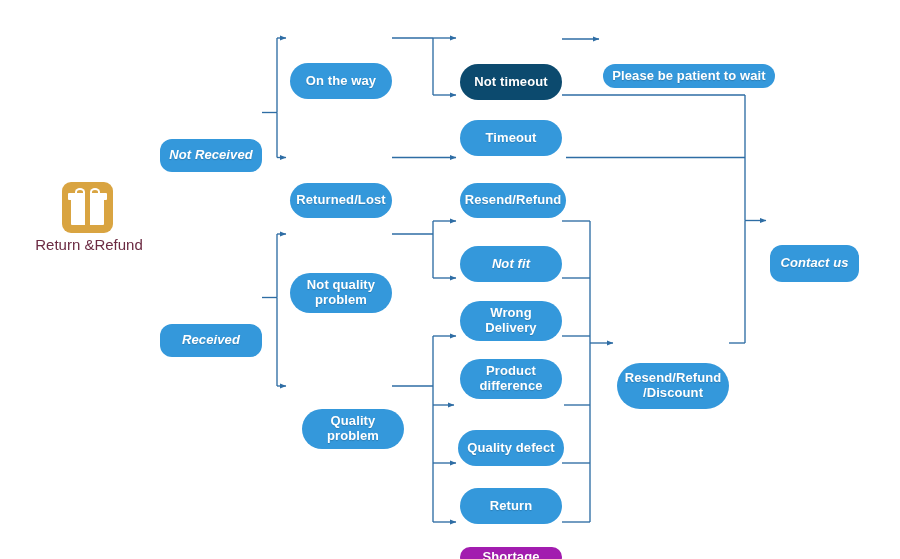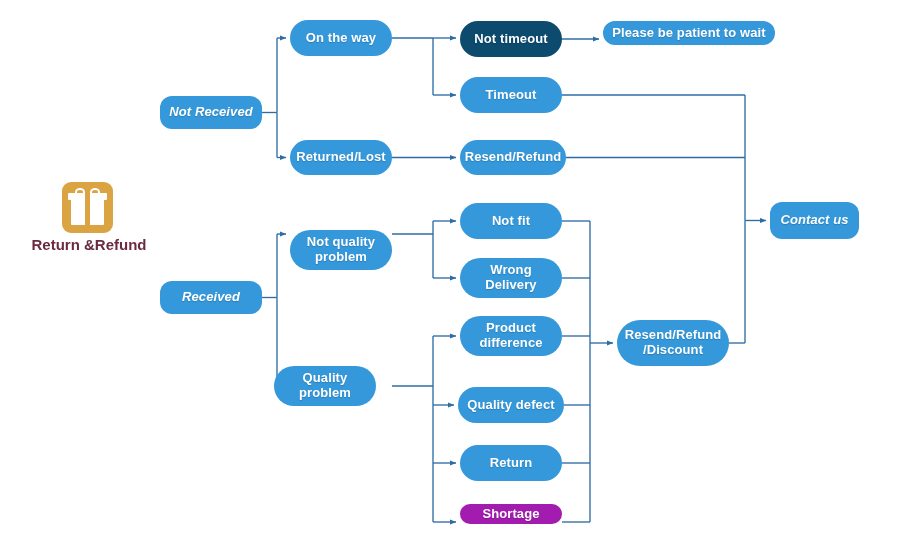--- a/index.html
+++ b/index.html
@@ -34,20 +34,21 @@
     align-items: center;
     justify-content: center;
     text-align: center;
     font-weight: bold;
     font-size: 13px;
     line-height: 1.12;
     box-sizing: border-box;
     letter-spacing: 0.1px;
     text-shadow: 0 1px 1px rgba(0,0,0,0.18);
     padding: 0 4px;
+    margin-top: 43px;
   }
   .node.pill {
     border-radius: 999px;
   }
   .node.rect {
     border-radius: 12px;
     font-style: italic;
   }
   .node .nlabel {
     white-space: pre-line;
@@ -120,21 +121,21 @@
     box-sizing: border-box;
   }
   #root-label {
     position: absolute;
     left: -3px;
     top: 54px;
     width: 118px;
     text-align: center;
     color: #6b2a42;
     font-size: 15px;
-    font-weight: bold;
+    font-weight: normal;
     font-family: "Liberation Sans", sans-serif;
   }
 </style>
 </head>
 <body>
 
 <div id="canvas">
 
   <svg id="edges" viewBox="0 0 900 559" xmlns="http://www.w3.org/2000/svg">
     <defs>
@@ -224,34 +225,34 @@
       <div class="node pill" style="left: 290px; top: 20px; width: 102px; height: 36px; background: rgb(52, 152, 219); color: rgb(255, 255, 255);">
         <span class="nlabel">On the way</span>
       </div>
       <div class="node pill" style="left: 290px; top: 140px; width: 102px; height: 35px; background: rgb(52, 152, 219); color: rgb(255, 255, 255);">
         <span class="nlabel">Returned/Lost</span>
       </div>
       <div class="node pill" style="left: 290px; top: 230px; width: 102px; height: 40px; background: rgb(52, 152, 219); color: rgb(255, 255, 255);">
         <span class="nlabel">Not quality
 problem</span>
       </div>
-      <div class="node pill" style="left: 274px; top: 366px; width: 102px; height: 40px; background: rgb(52, 152, 219); color: rgb(255, 255, 255);">
+      <div class="node pill" style="left: 302px; top: 366px; width: 102px; height: 40px; background: rgb(52, 152, 219); color: rgb(255, 255, 255);">
         <span class="nlabel">Quality
 problem</span>
       </div>
       <div class="node pill" style="left: 460px; top: 21px; width: 102px; height: 36px; background: #0c4a6e; color: rgb(255, 255, 255);">
         <span class="nlabel">Not timeout</span>
       </div>
       <div class="node pill" style="left: 460px; top: 77px; width: 102px; height: 36px; background: rgb(52, 152, 219); color: rgb(255, 255, 255);">
         <span class="nlabel">Timeout</span>
       </div>
       <div class="node pill" style="left: 460px; top: 140px; width: 106px; height: 35px; background: rgb(52, 152, 219); color: rgb(255, 255, 255);">
         <span class="nlabel">Resend/Refund</span>
       </div>
-      <div class="node pill" style="left: 460px; top: 203px; width: 102px; height: 36px; background: rgb(52, 152, 219); color: rgb(255, 255, 255);">
+      <div class="node pill" style="left: 460px; top: 203px; width: 102px; height: 36px; background: rgb(52, 152, 219); color: rgb(255, 255, 255); font-style: italic;">
         <span class="nlabel">Not fit</span>
       </div>
       <div class="node pill" style="left: 460px; top: 258px; width: 102px; height: 40px; background: rgb(52, 152, 219); color: rgb(255, 255, 255);">
         <span class="nlabel">Wrong
 Delivery</span>
       </div>
       <div class="node pill" style="left: 460px; top: 316px; width: 102px; height: 40px; background: rgb(52, 152, 219); color: rgb(255, 255, 255);">
         <span class="nlabel">Product
 difference</span>
       </div>

